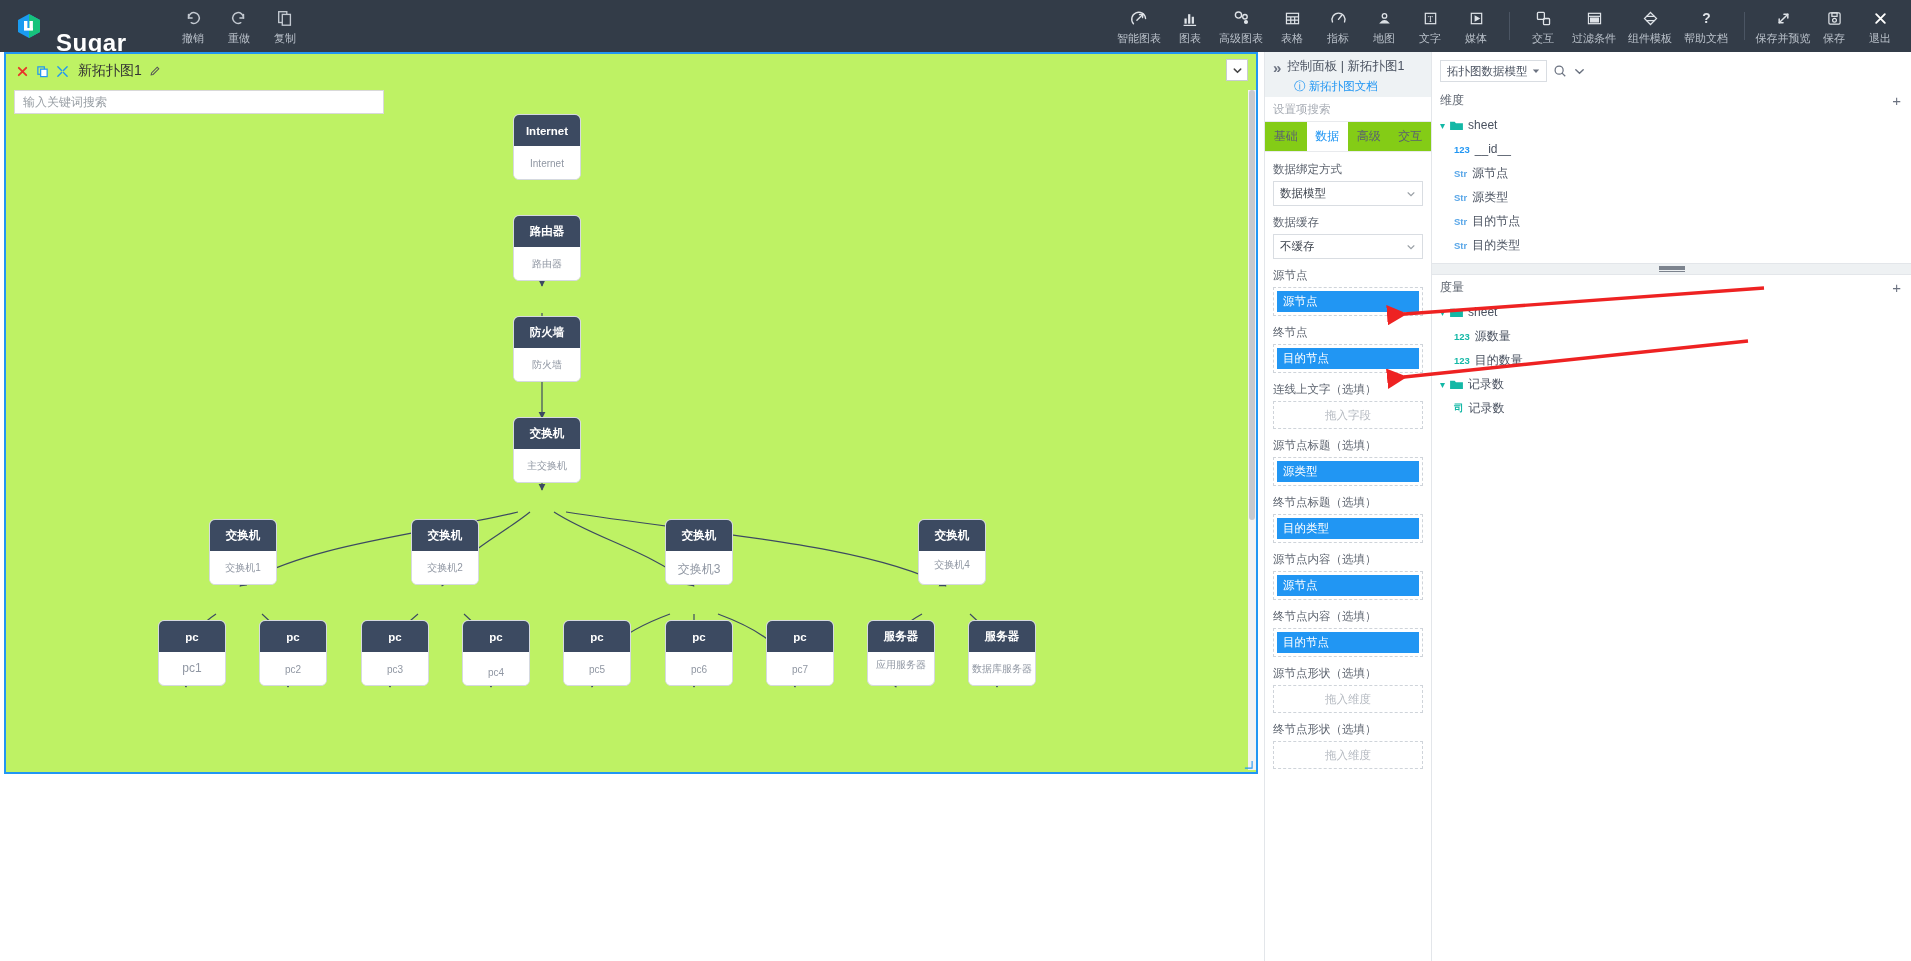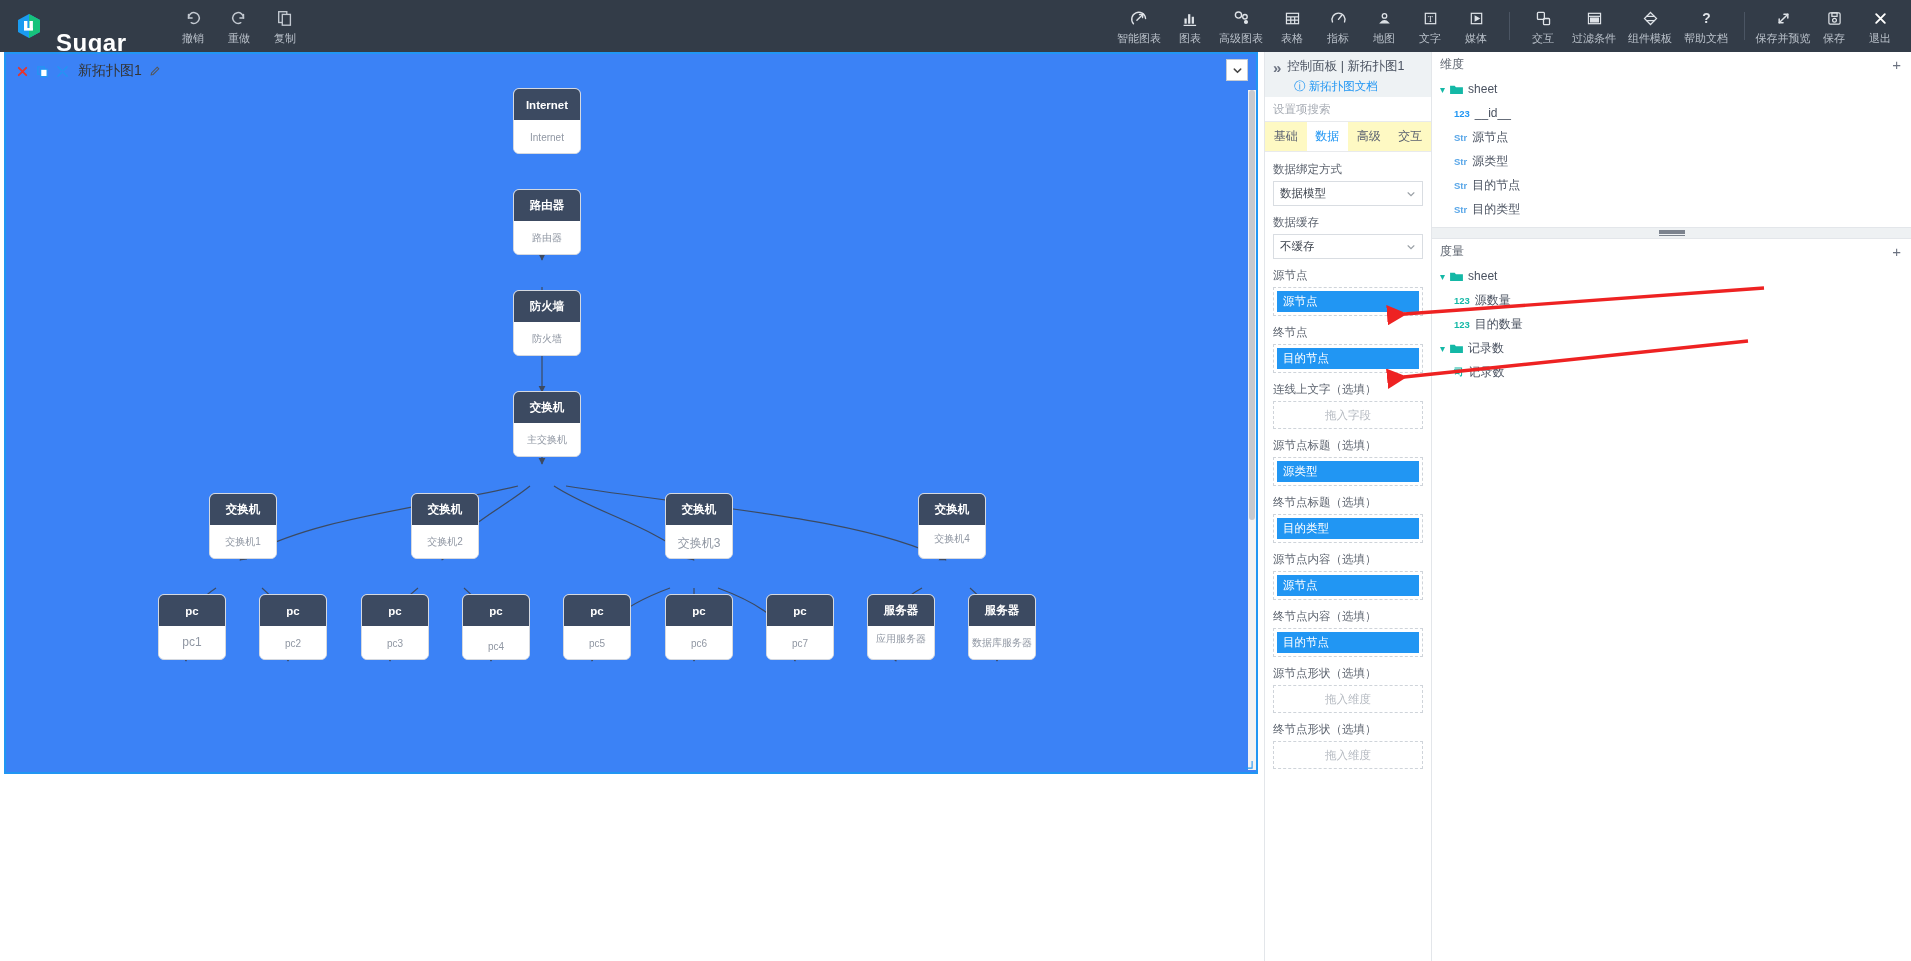--- a/index.html
+++ b/index.html
@@ -29,21 +29,21 @@
   .tool .ic { height: 20px; display: flex; align-items: center; justify-content: center; }
   .tool .lb { font-size: 11px; margin-top: 3px; color: #b9c0c9; white-space: nowrap; }
   .tool.wide { width: 56px; }
   .sep { width: 1px; height: 28px; background: #4b5563; margin: 0 10px; }
   .spacer { flex: 1; }
   svg { display: block; }
 
   
   .canvas-wrap {
     position: absolute; left: 4px; top: 52px; width: 1254px; height: 722px;
-    border: 2px solid #2196f3; background: #3b82f6;
+    border: 2px solid #2196f3; background: #bef264;
   }
   .canvas-head { height: 34px; display: flex; align-items: center; padding: 0 10px; position: relative; }
   .chead-icon { margin-right: 7px; cursor: pointer; display: flex; align-items: center; }
   .chead-title { font-size: 14px; color: #333; margin-left: 2px; }
   .chead-edit { margin-left: 7px; cursor: pointer; }
   .collapse-btn {
     position: absolute; right: 8px; top: 5px; width: 22px; height: 22px;
     border: 1px solid #c8ccd2; background: #fff; display: flex;
     align-items: center; justify-content: center; cursor: pointer;
   }
@@ -85,21 +85,21 @@
   }
   .rp-header { background: #eef2f4; padding: 8px 6px 8px 8px; height: 45px; }
   .rp-header-row { display: flex; align-items: flex-start; }
   .rp-chev { color: #6b7280; font-size: 15px; font-weight: bold; margin-right: 6px; line-height: 1; }
   .rp-title { font-size: 12.5px; color: #4a5260; line-height: 1.1; }
   .rp-doclink { font-size: 11.5px; color: #2196f3; margin-top: 4px; margin-left: 21px; cursor: pointer; }
   .rp-search {
     height: 25px; border-bottom: 1px solid #e8eaed; display: flex; align-items: center;
     padding-left: 8px; font-size: 11.5px; color: #a8adb5;
   }
-  .rp-tabs { display: flex; height: 30px; border-bottom: 1px solid #e8eaed; background: #fef9c3; }
+  .rp-tabs { display: flex; height: 30px; border-bottom: 1px solid #e8eaed; background: #84cc16; }
   .rp-tab {
     flex: 1; font-size: 12px; color: #5a6170; display: flex; align-items: center;
     justify-content: center; cursor: pointer;
   }
   .rp-tab.active { background: #fff; color: #2196f3; }
   .rp-body { padding: 8px 8px 0 8px; height: 800px; overflow: hidden; position: relative; }
   .fld-label { font-size: 11.5px; color: #5d646f; margin: 9px 0 4px 0; }
   .fld-label:first-child { margin-top: 2px; }
   .fld-select {
     height: 25px; border: 1px solid #d9dde2; background: #fff; font-size: 11.5px;
@@ -385,20 +385,21 @@
       </span>
       <div class="collapse-btn">
         <span>
           <svg width="11" height="11" viewBox="0 0 12 12" fill="none" stroke="#444" stroke-width="1.6" stroke-linecap="round">
               <path d="M2.5 4.5 L6 8 L9.5 4.5"></path>
             </svg>
         </span>
       </div>
     </div>
 
+    <div class="search-box">输入关键词搜索</div>
 
     <div class="diagram">
       <svg class="svg-links" viewBox="0 0 1250 660" preserveAspectRatio="none">
         <defs>
           <marker id="ah" markerWidth="7" markerHeight="7" refX="5.4" refY="3" orient="auto">
             <path d="M0,0 L6,3 L0,6 z" fill="#3c4a61"></path>
           </marker>
         </defs>
         <g fill="none" stroke="#3c4a61" stroke-width="1.2" marker-end="url(#ah)">
           <path d="M536,133 L536,172"></path>
@@ -566,20 +567,41 @@
           <div class="pill">目的节点</div>
         </div>
         <div class="fld-label">源节点形状（选填）</div>
         <div class="drop-zone empty">拖入维度</div>
         <div class="fld-label">终节点形状（选填）</div>
         <div class="drop-zone empty">拖入维度</div>
       </div>
   </div>
 
   <div class="fields-panel">
+    <div class="fp-top">
+      <div class="fp-model">
+        <span>拓扑图数据模型</span>
+        <span>
+          <svg width="8" height="8" viewBox="0 0 10 10" fill="#6b7280">
+              <path d="M1 3 L5 7.5 L9 3 Z"></path>
+            </svg>
+        </span>
+      </div>
+      <span class="fp-icon">
+        <svg width="14" height="14" viewBox="0 0 16 16" fill="none" stroke="#6b7280" stroke-width="1.4">
+            <circle cx="7" cy="7" r="4.6"></circle>
+            <path d="M10.4 10.4 L14 14"></path>
+          </svg>
+      </span>
+      <span class="fp-icon">
+        <svg width="13" height="13" viewBox="0 0 14 14" fill="none" stroke="#6b7280" stroke-width="1.5" stroke-linecap="round">
+            <path d="M3 5 L7 9 L11 5"></path>
+          </svg>
+      </span>
+    </div>
 
     <div class="fp-section-head">
       <span>维度</span>
       <span class="fp-plus">+</span>
     </div>
     <div id="dim-tree">
         <div class="tree-row">
           <span class="tw-chev">▾</span>
           <span class="folder">
             <svg width="13" height="11" viewBox="0 0 14 12" fill="#14b8a6">

